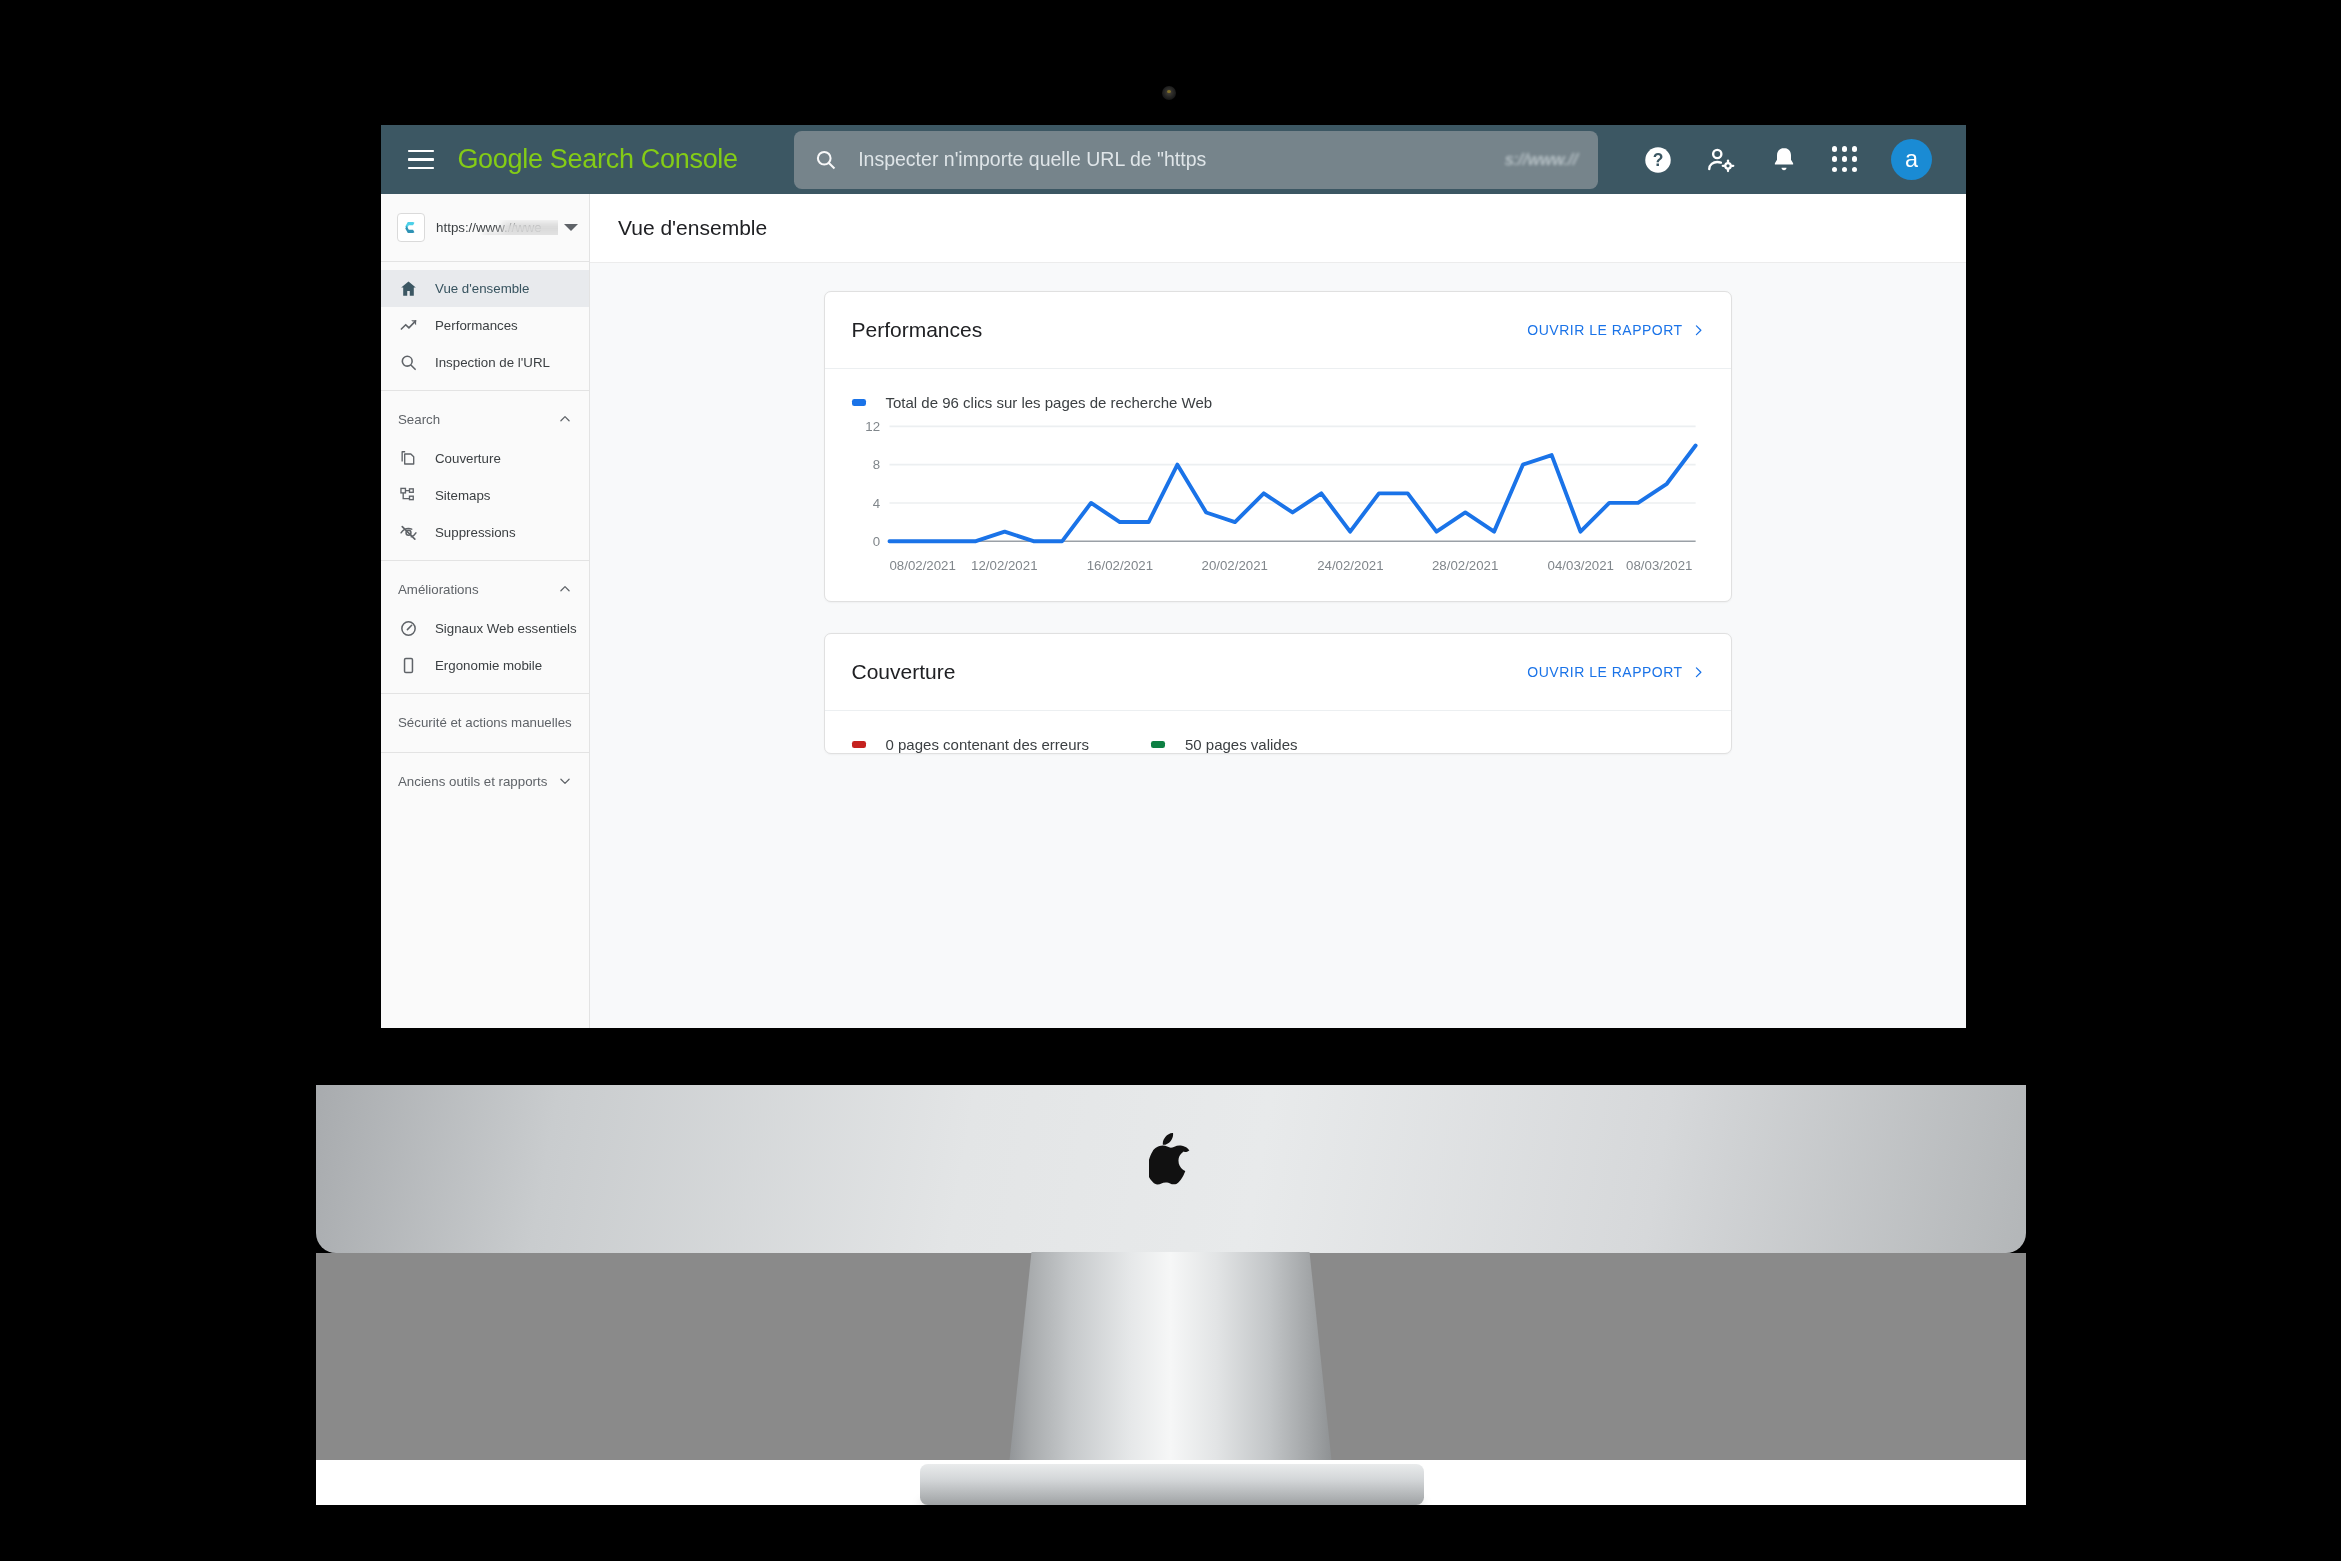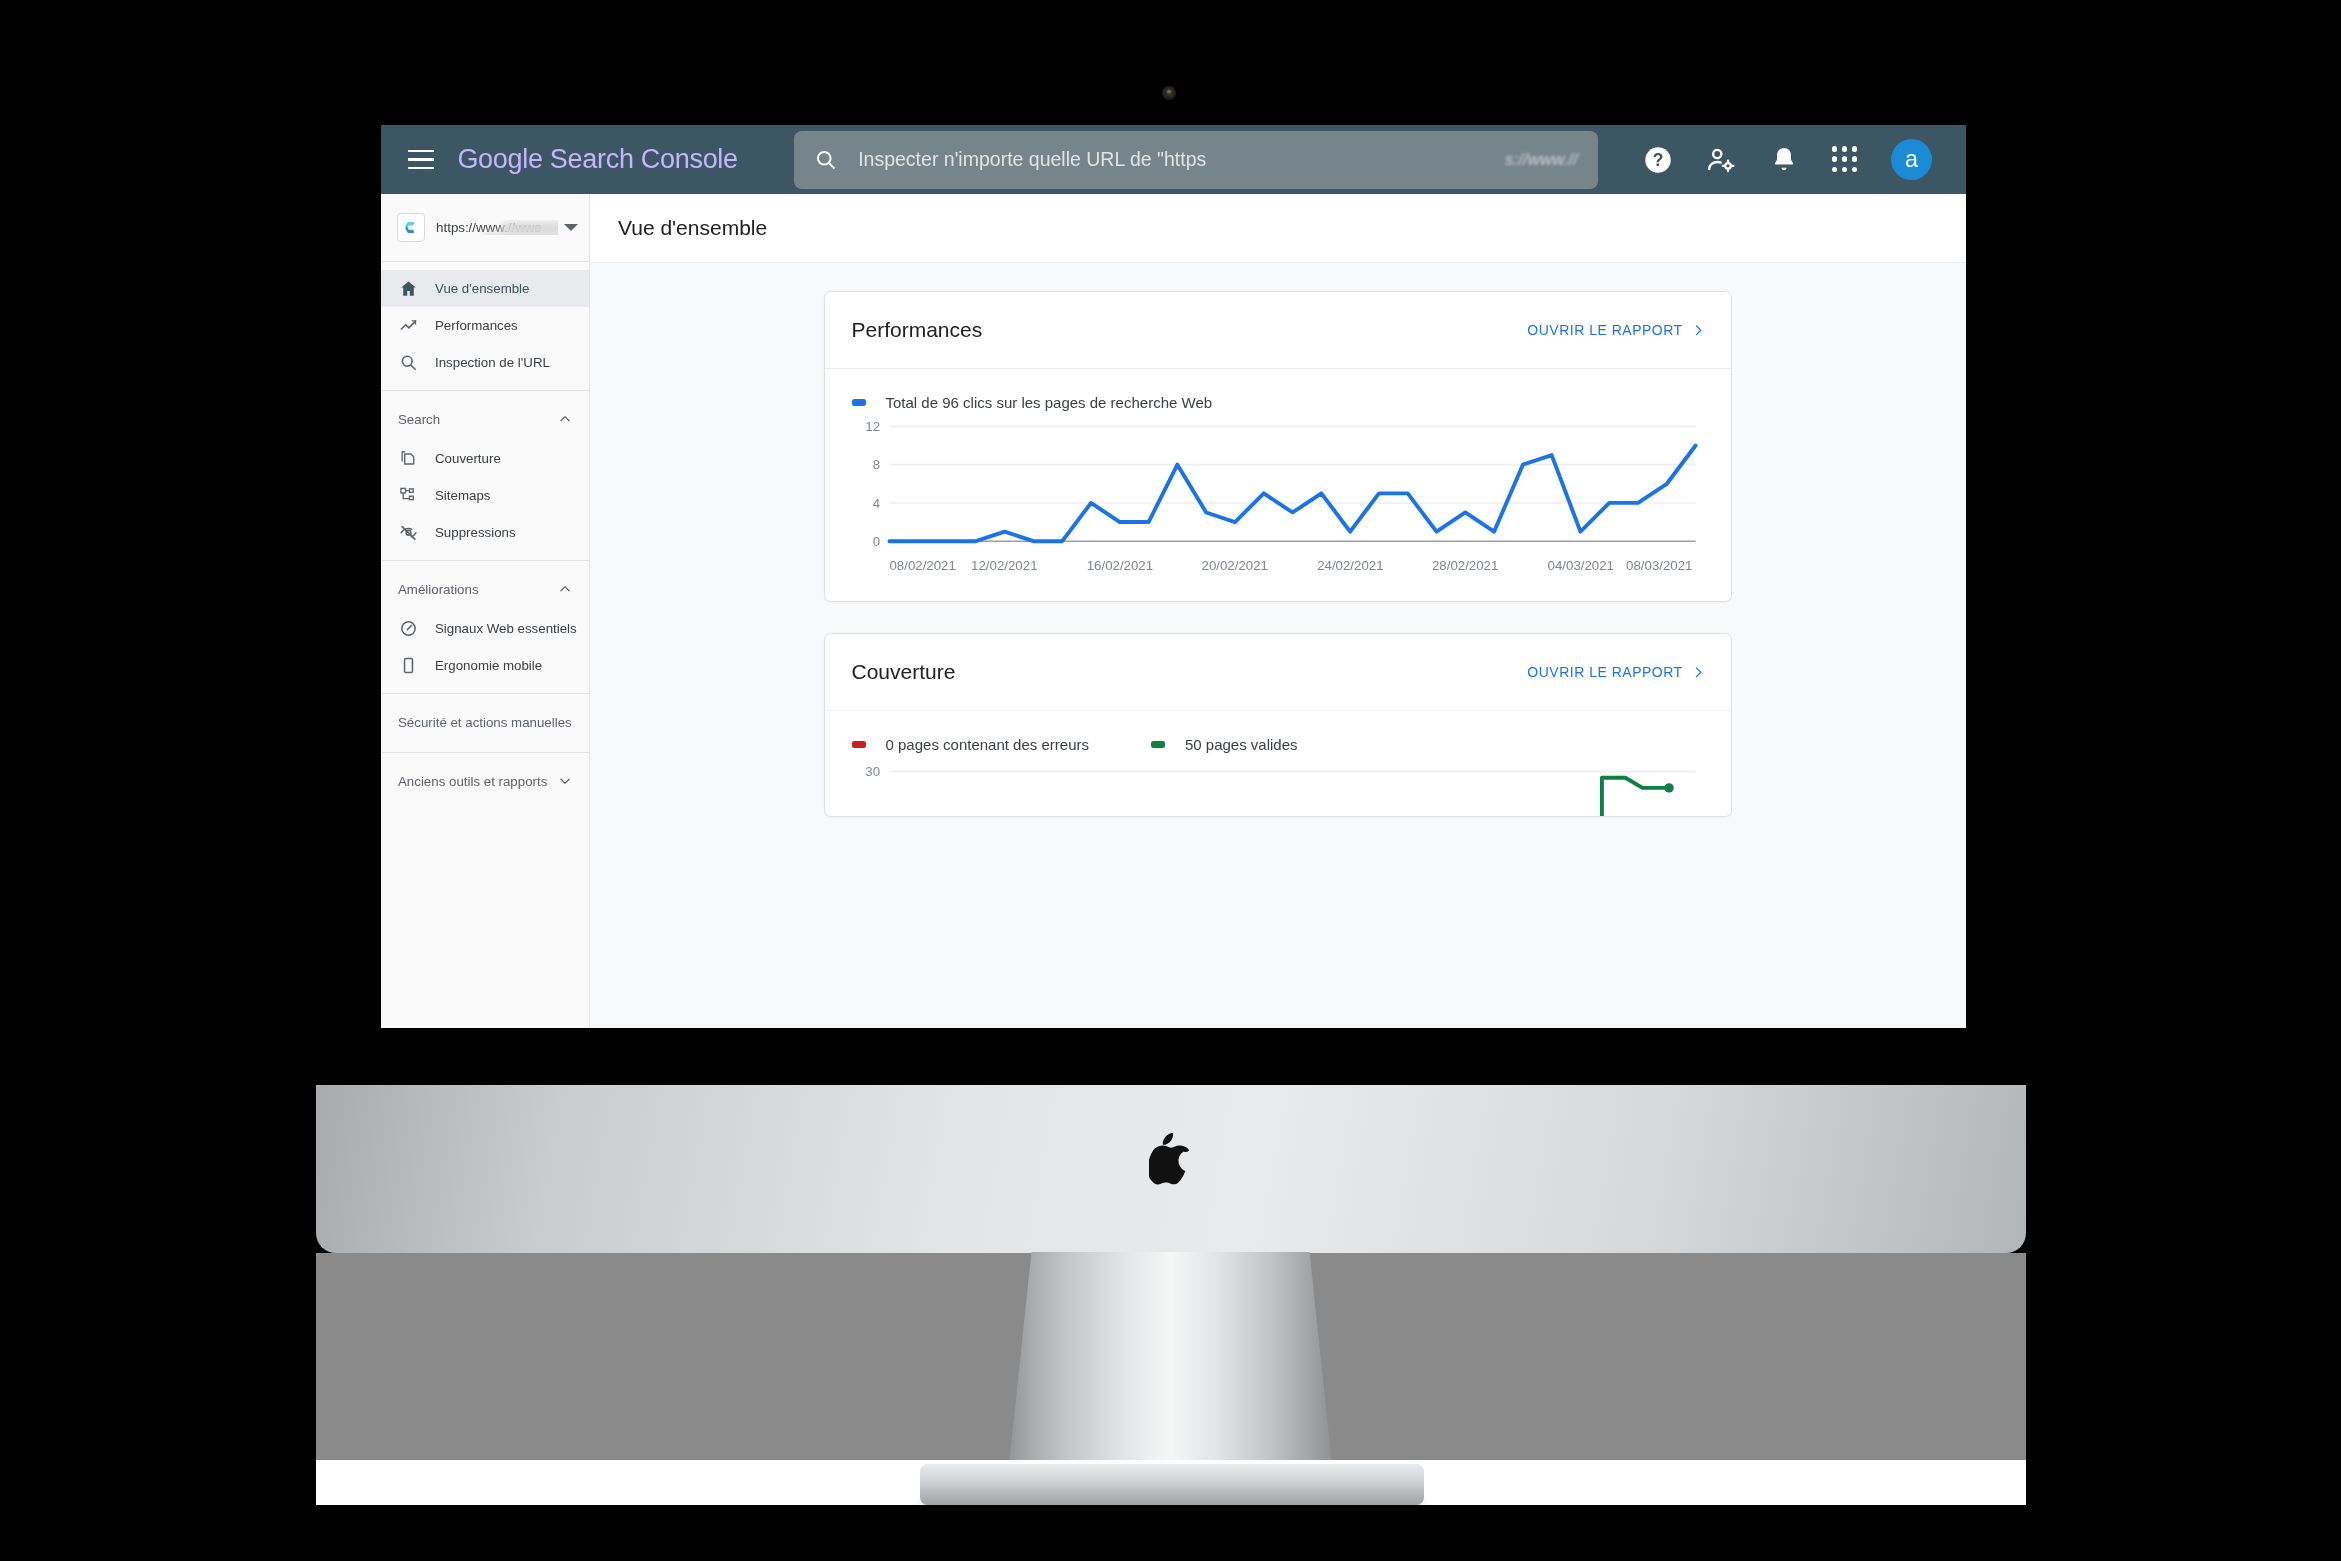--- a/index.html
+++ b/index.html
@@ -75,21 +75,21 @@
   }
   .hamburger span {
     display: block;
     height: 2.3px;
     width: 100%;
     background: #ffffff;
     border-radius: 0.8px;
   }
   .brand {
     margin-left: 23.4px;
-    color: #c4b5fd;
+    color: #84cc16;
     font-size: 27px;
     letter-spacing: -0.3px;
     white-space: nowrap;
     flex: none;
   }
   .brand .g { font-weight: 500; }
   .brand .sc { font-weight: 400; }
 
   .searchbox {
     margin-left: 56px;
@@ -731,28 +731,20 @@
               <div class="legend">
                 <span class="swatch" style="background:#c5221f"></span>
                 <span>0 pages contenant des erreurs</span>
               </div>
               <div class="legend">
                 <span class="swatch" style="background:#0d8043"></span>
                 <span>50 pages valides</span>
               </div>
             </div>
 
-            <div class="chart-holder cover">
-              <svg class="chart" viewBox="0 0 1092 72" preserveAspectRatio="none">
-                <line class="gridline" x1="48" y1="16" x2="1080" y2="16"></line>
-                <text class="tick" x="36" y="22" text-anchor="end">30</text>
-                <path class="series-valid" d="M 960 72 L 960 24 L 990 24 L 1012 37 L 1043 37"></path>
-                <circle cx="1046" cy="37" r="6" fill="#0d8043"></circle>
-              </svg>
-            </div>
           </div>
 
         </div>
       </div>
     </div>
   </div>
 
   <div class="imac-lower"></div>
 
   <div class="imac-top">

